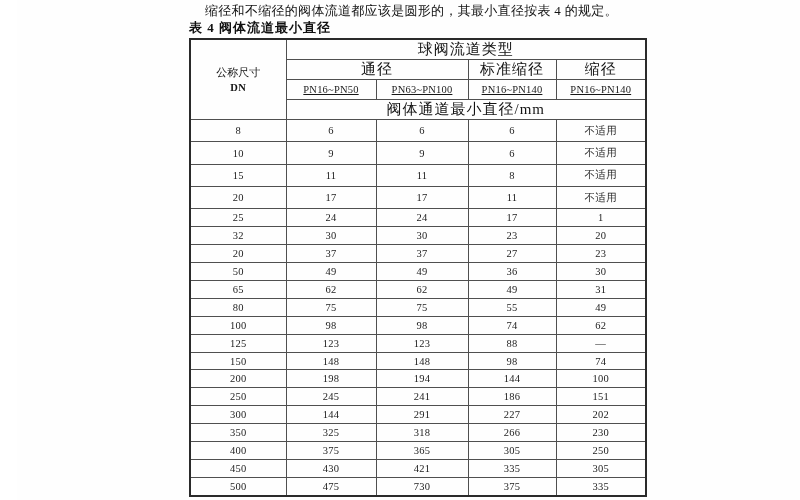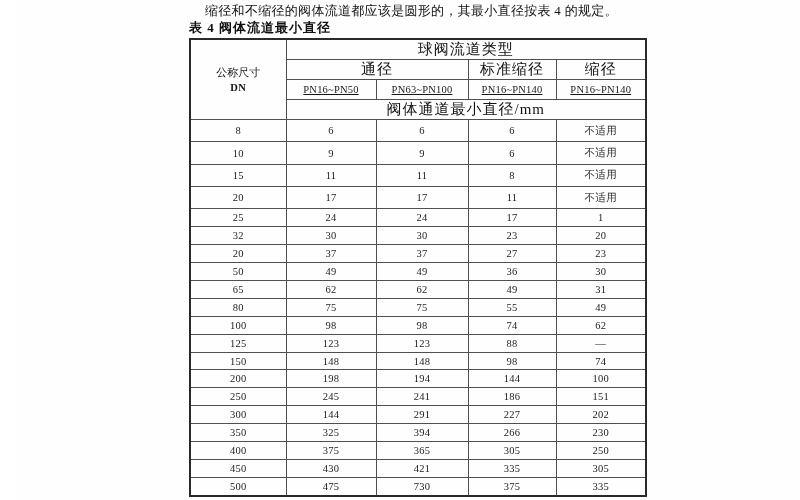--- a/index.html
+++ b/index.html
@@ -211,21 +211,21 @@
         <tr>
           <td>300</td>
           <td>144</td>
           <td>291</td>
           <td>227</td>
           <td>202</td>
         </tr>
         <tr>
           <td>350</td>
           <td>325</td>
-          <td>394</td>
+          <td>318</td>
           <td>266</td>
           <td>230</td>
         </tr>
         <tr>
           <td>400</td>
           <td>375</td>
           <td>365</td>
           <td>305</td>
           <td>250</td>
         </tr>

